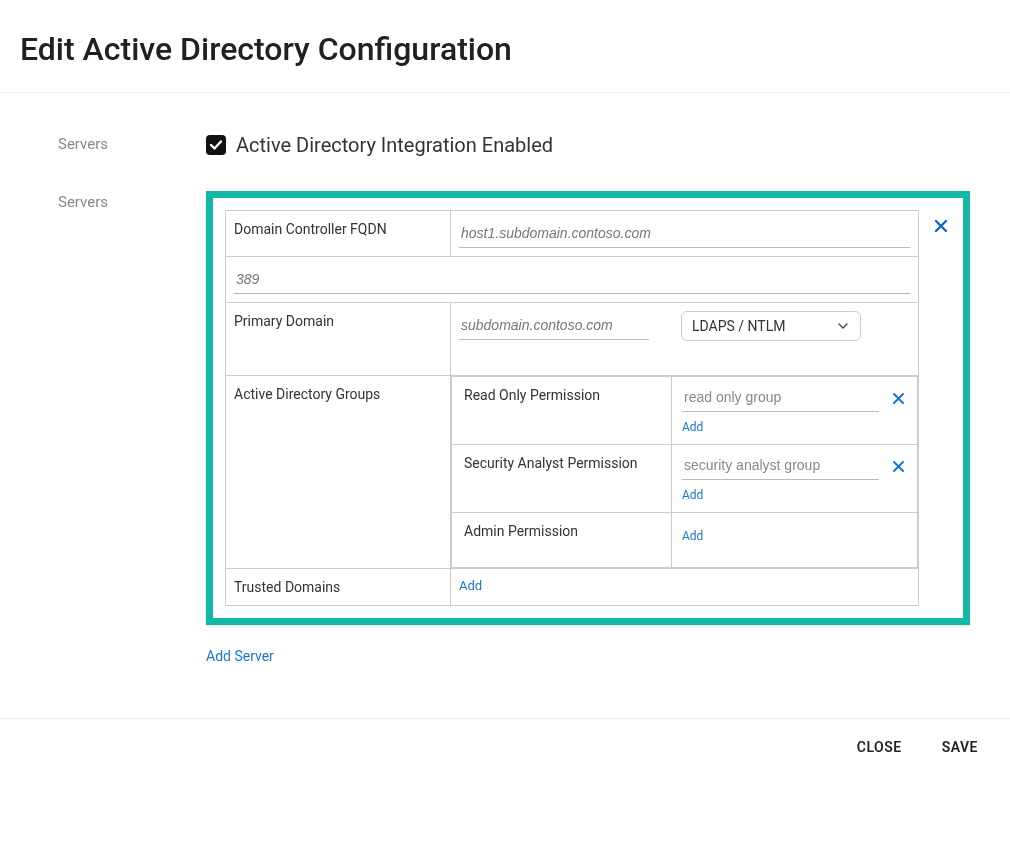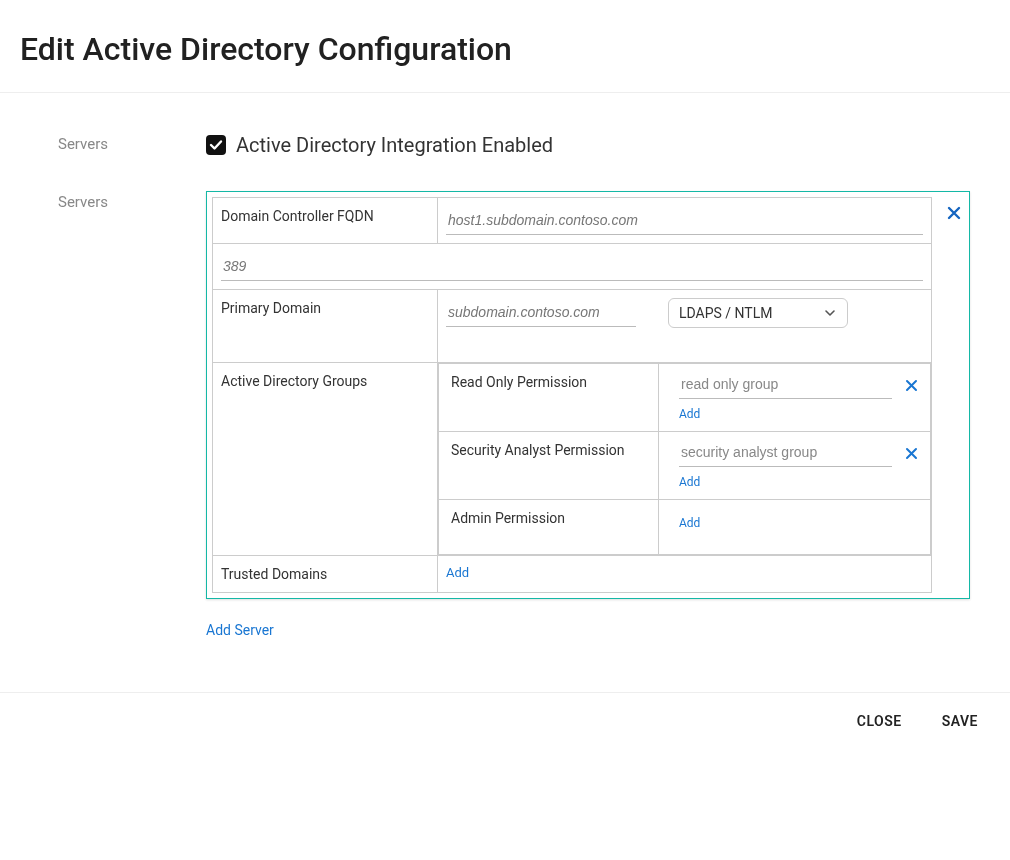--- a/index.html
+++ b/index.html
@@ -52,24 +52,24 @@
       background: #111;
       display: flex;
       align-items: center;
       justify-content: center;
       cursor: pointer;
     }
     .chk svg { display: block; }
     .chk-label { color: #333; font-size: 20px; }
 
     .server-card {
-      border: 1px solid #14b8a6;
+      border: 7px solid #14b8a6;
       background: #fff;
       box-shadow: 0 1px 3px rgba(0,0,0,0.06), 0 1px 2px rgba(0,0,0,0.08);
-      padding: 5px;
+      padding: 12px;
       position: relative;
     }
     .server-inner {
       display: flex;
       align-items: flex-start;
       gap: 12px;
     }
     .server-table {
       border: 1px solid #ccc;
       border-bottom: none;
@@ -125,21 +125,20 @@
     }
     .select svg { display:block; }
 
     .groups-grid {
       border: 1px solid #ccc;
       border-bottom: none;
     }
     .grow {
       display: flex;
       border-bottom: 1px solid #ccc;
-      gap: 10px;
     }
     .gname {
       width: 220px;
       padding: 10px 10px 28px 12px;
       border-right: 1px solid #ccc;
       font-size: 14px;
     }
     .gbody {
       flex: 1;
       padding: 8px 10px 10px 10px;

